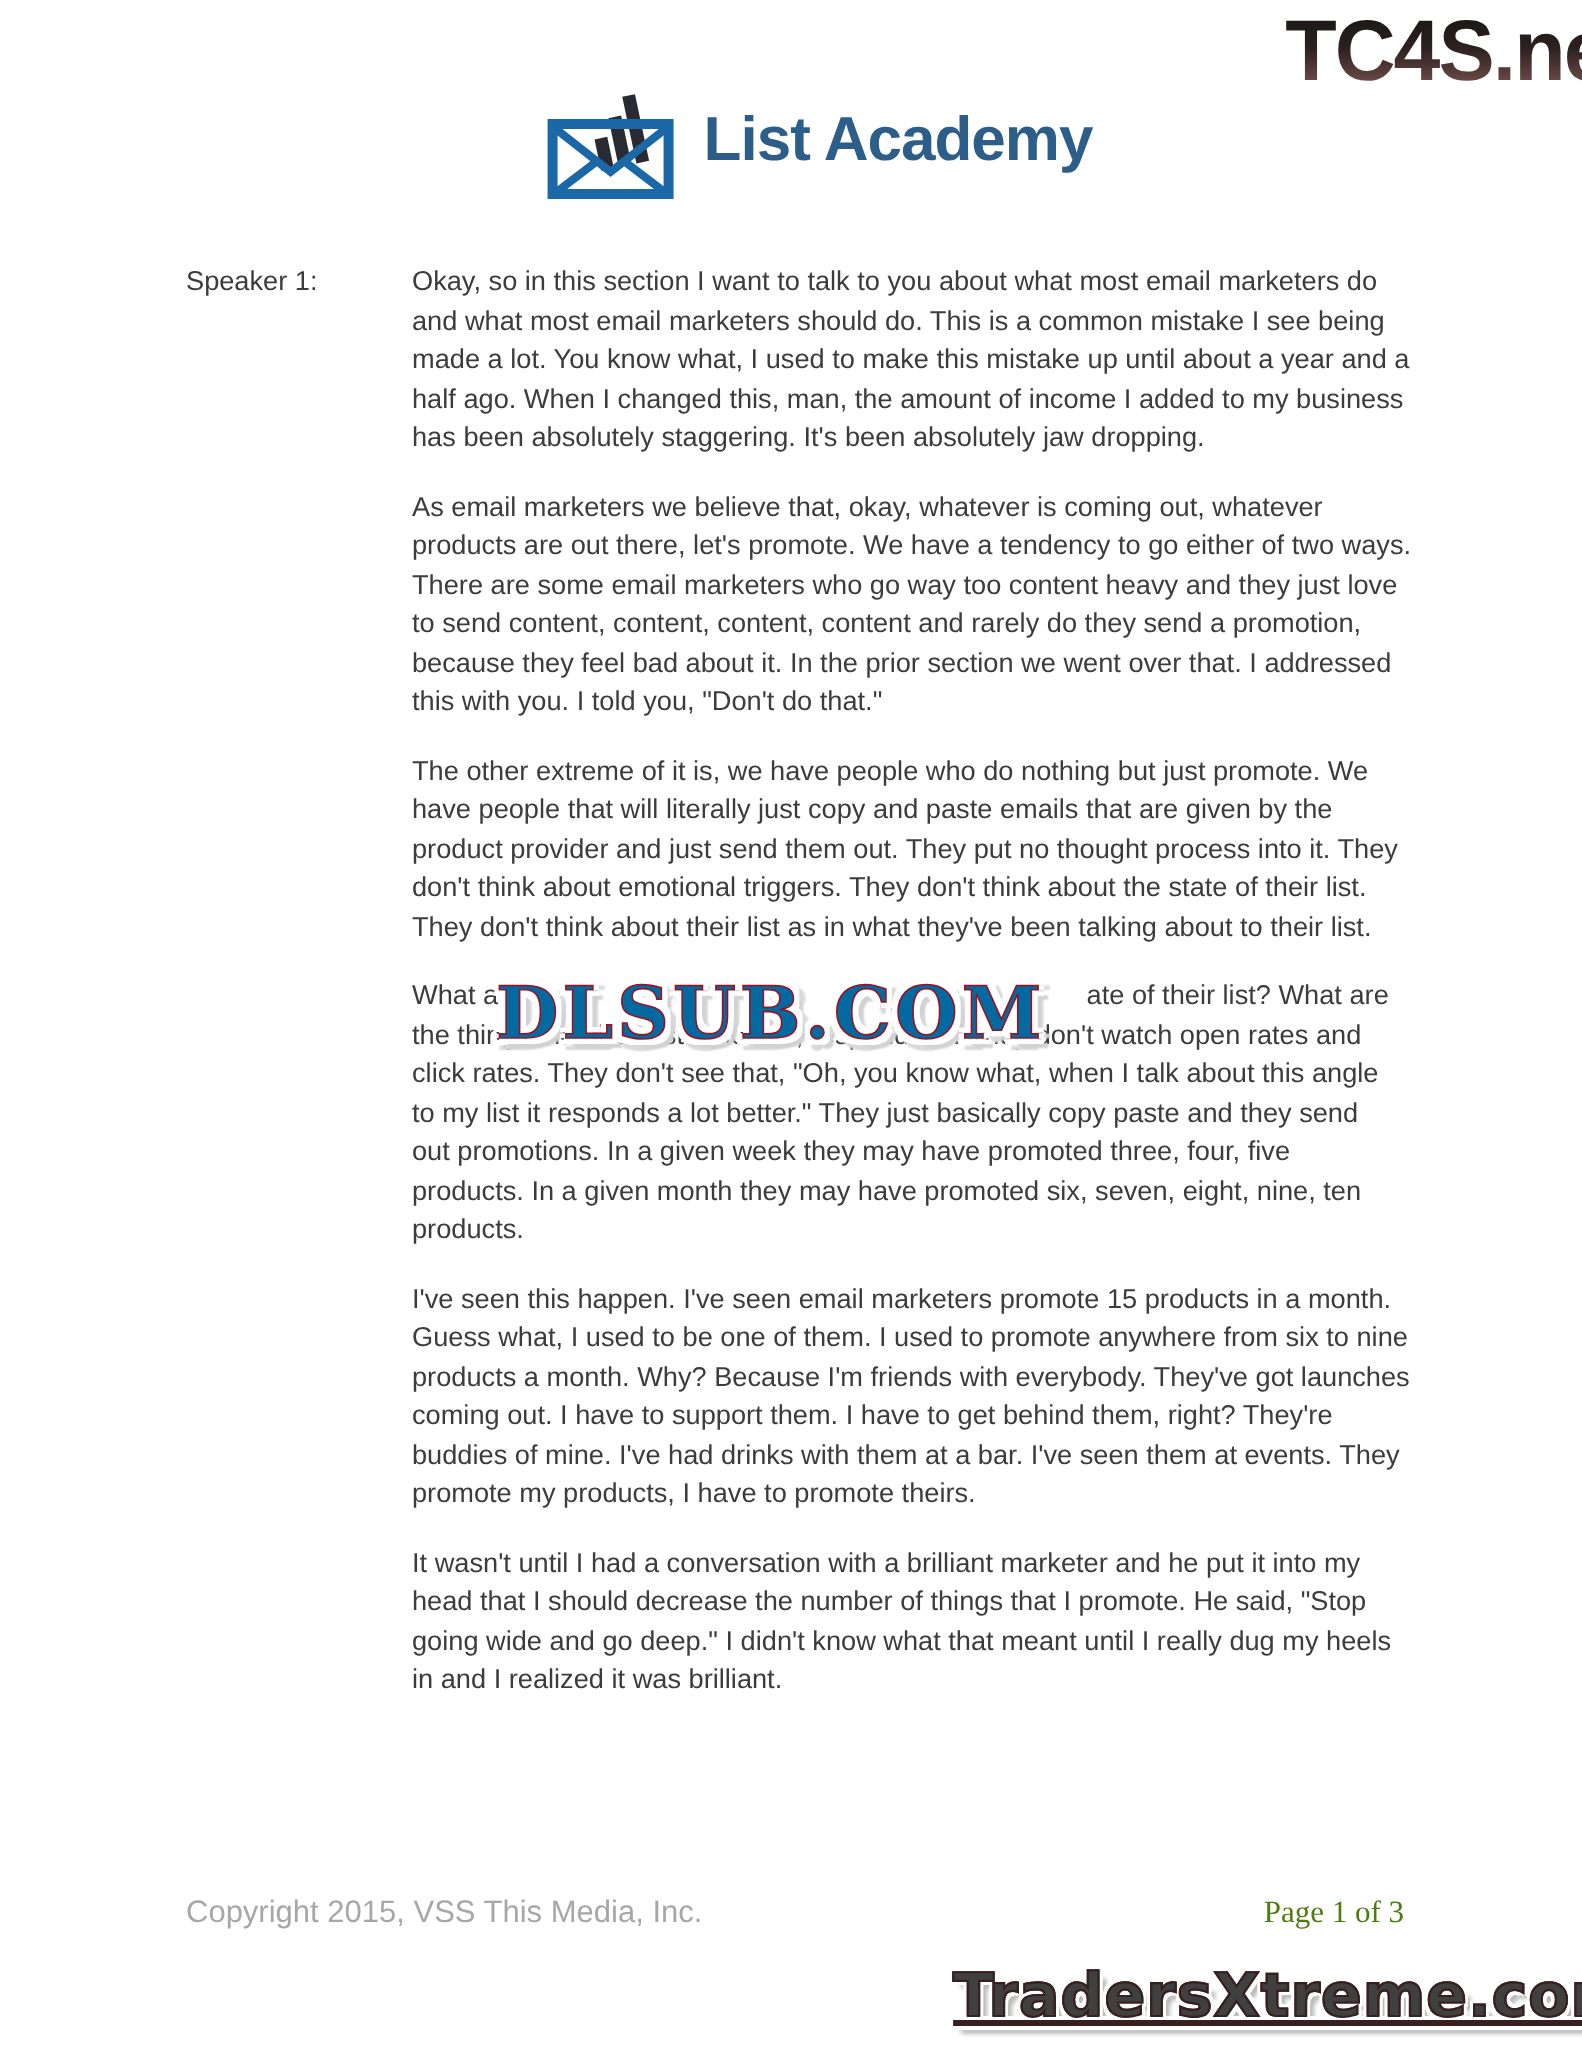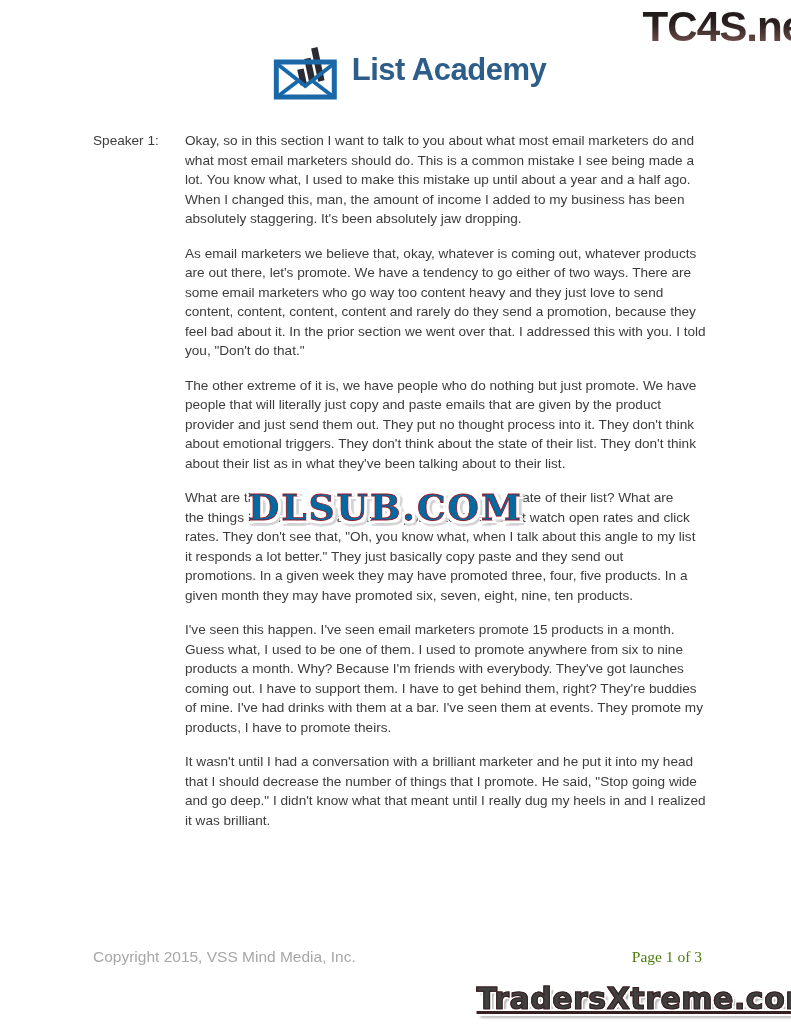--- a/index.html
+++ b/index.html
@@ -36,21 +36,21 @@
     color:#2d5d89;
     padding-bottom:2px;
   }
 
   
   .content {
     position:absolute; left:93px; top:131px; width:615px;
     color:#3c3c3c;
     font-size:13.6px; line-height:19.5px;
   }
-  .row { display:flex; }
+  .row { display:flex;gap:21px; }
   .speaker { width:92px; flex-shrink:0; }
   .paras { width:521px; }
   .paras p { margin:0 0 15px 0; }
   .obscured { margin:0 10px 15px 0; }
   .line1 { white-space:nowrap; }
   .gap-spacer { display:inline-block; width:267px; }
 
   
   .wm-mid {
     position:absolute; left:248px; top:486px;
@@ -130,19 +130,19 @@
 
         <p>I've seen this happen. I've seen email marketers promote 15 products in a month. Guess what, I used to be one of them. I used to promote anywhere from six to nine products a month. Why? Because I'm friends with everybody. They've got launches coming out. I have to support them. I have to get behind them, right? They're buddies of mine. I've had drinks with them at a bar. I've seen them at events. They promote my products, I have to promote theirs.</p>
         <p>It wasn't until I had a conversation with a brilliant marketer and he put it into my head that I should decrease the number of things that I promote. He said, "Stop going wide and go deep." I didn't know what that meant until I really dug my heels in and I realized it was brilliant.</p>
       </div>
     </div>
   </div>
 
   <div class="wm-mid">DLSUB.COM</div>
 
   <div class="footer">
-    <span class="copyright">Copyright 2015, VSS Mind Media, Inc.</span>
+    <span class="copyright">Copyright 2015, VSS This Media, Inc.</span>
     <span class="pagenum">Page 1 of 3</span>
   </div>
 
   <div class="wm-bottom">TradersXtreme.com</div>
 
 </div>
 
 </body></html>

